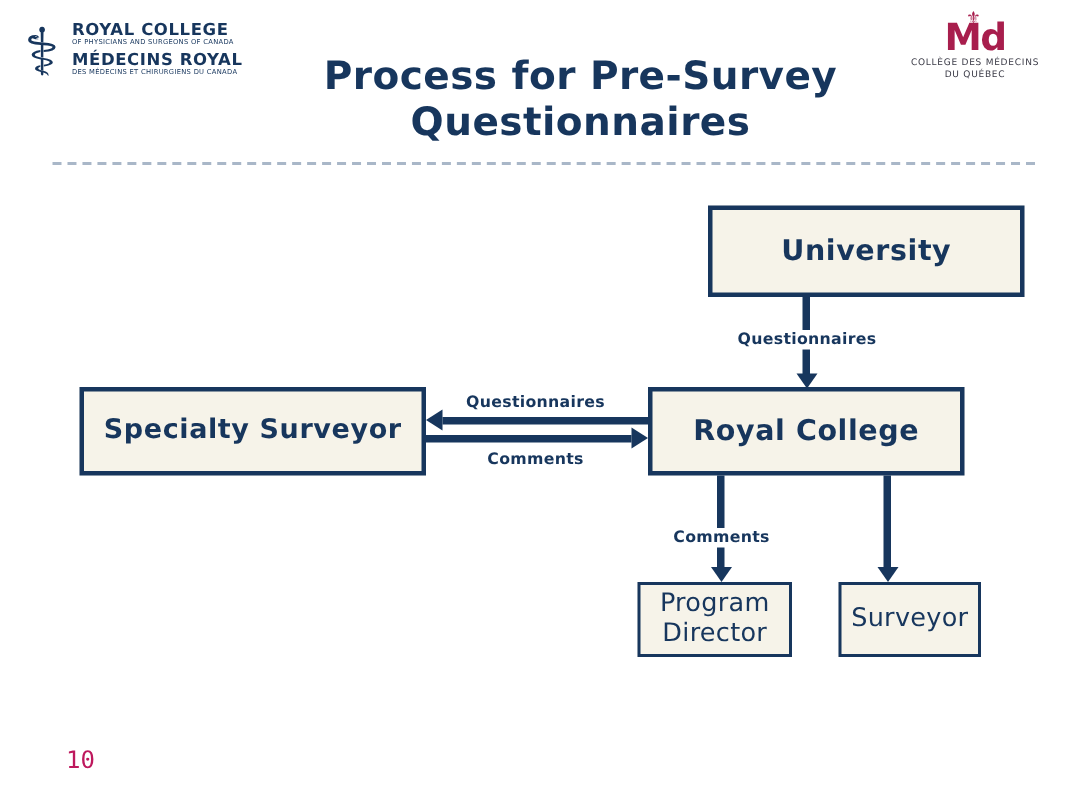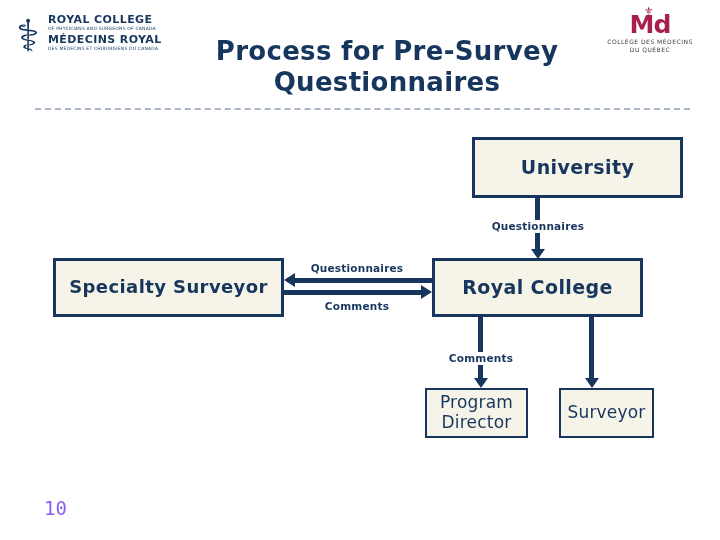--- a/index.html
+++ b/index.html
@@ -41,21 +41,21 @@
   .hline{position:absolute;height:5px;background:#17365D;}
   .arr-down{position:absolute;width:0;height:0;border-left:7px solid transparent;border-right:7px solid transparent;border-top:10px solid #17365D;}
   .arr-left{position:absolute;width:0;height:0;border-top:7px solid transparent;border-bottom:7px solid transparent;border-right:11px solid #17365D;}
   .arr-right{position:absolute;width:0;height:0;border-top:7px solid transparent;border-bottom:7px solid transparent;border-left:11px solid #17365D;}
 
   .edge-label{
     position:absolute;color:#17365D;font-size:10.5px;font-weight:bold;text-align:center;
     line-height:1.2;background:#ffffff;letter-spacing:.2px;
   }
 
-  .page-number{position:absolute;left:44px;top:497px;font-family:"DejaVu Sans Mono","Liberation Mono",monospace;font-size:19px;color:#8b5cf6;}
+  .page-number{position:absolute;left:44px;top:497px;font-family:"DejaVu Sans Mono","Liberation Mono",monospace;font-size:16px;color:#be185d;}
 </style>
 </head>
 <body>
 
 <div id="slide">
 
   <div class="logo-left">
     <span class="caduceus">⚕</span>
     <div class="txt">
       <div class="logo-name">ROYAL COLLEGE</div>

